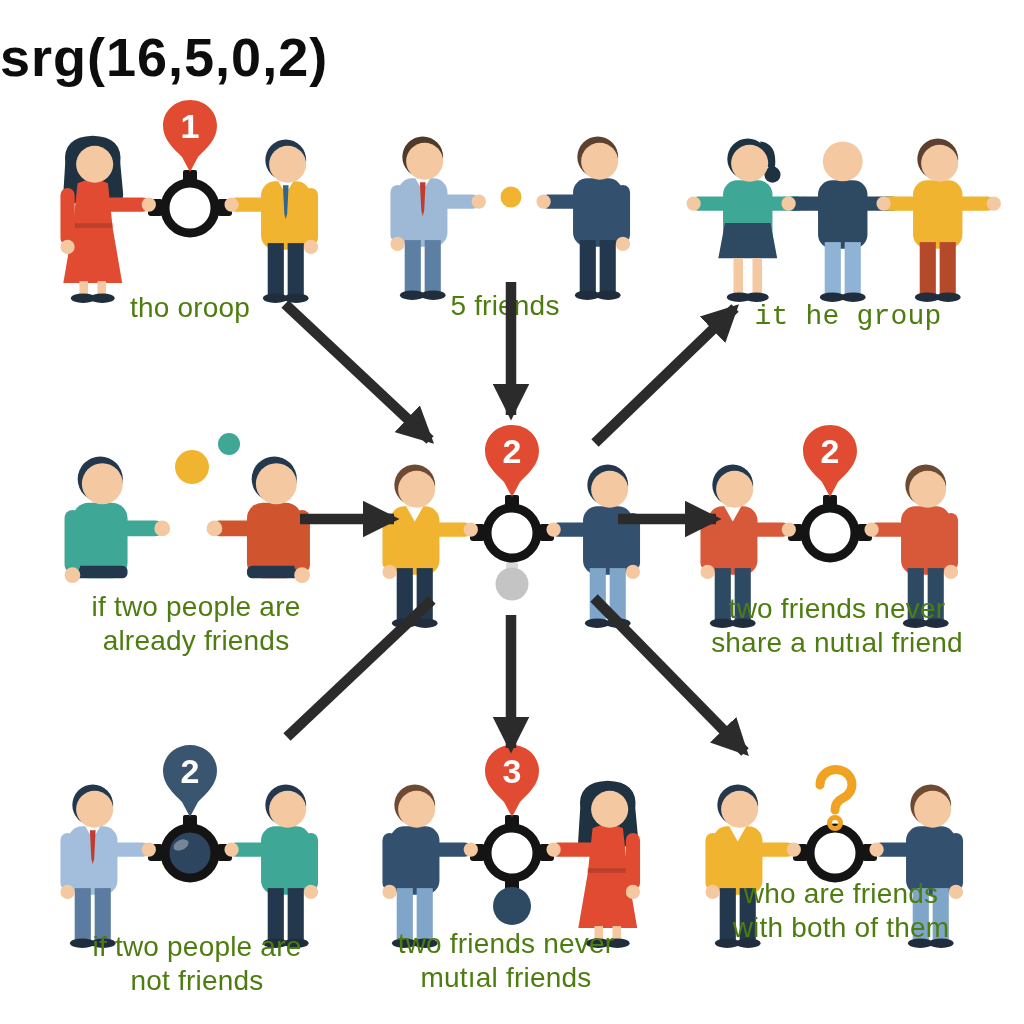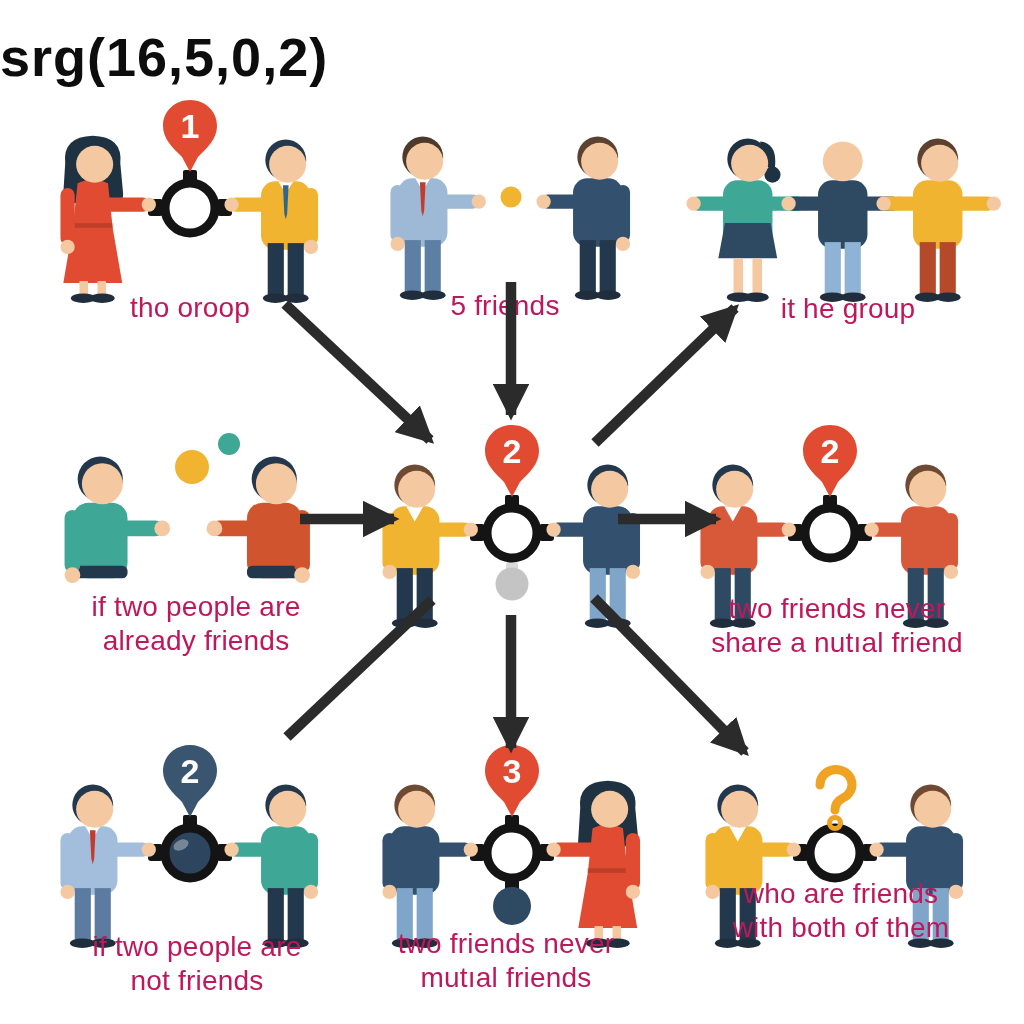--- a/index.html
+++ b/index.html
@@ -2,21 +2,21 @@
 <html><head>
 <meta charset="utf-8">
 <style>
   html,body{margin:0;padding:0;background:#ffffff;}
   .page{position:relative;width:1024px;height:1024px;background:#ffffff;
         font-family:"Liberation Sans",sans-serif;overflow:hidden;}
   .title{position:absolute;left:0;right:0;top:26px;margin:0;
          font-size:54px;font-weight:bold;color:#0d0d0d;letter-spacing:1px;}
   svg.cell{position:absolute;overflow:visible;}
   .cap{position:absolute;text-align:center;font-size:28px;line-height:1.2;
-       color:#be185d;letter-spacing:.2px;}
+       color:#4d7c0f;letter-spacing:.2px;}
   svg.overlay{position:absolute;left:0;top:0;pointer-events:none;}
 </style>
 </head>
 <body>
 
 <div class="page">
   <h1 class="title">srg(16,5,0,2)</h1>
   <div id="cells">
       <svg class="cell" width="320" height="235" viewBox="0 0 320 235" style="left: 30px; top: 100px;">
         <g>
@@ -126,21 +126,21 @@
           <rect x="47" y="118" width="17" height="55" fill="#b54a2a"></rect>
           <ellipse cx="34" cy="176" rx="13" ry="5" fill="#1f2d3d"></ellipse>
           <ellipse cx="56" cy="176" rx="13" ry="5" fill="#1f2d3d"></ellipse>
           <rect x="-15" y="70" width="120" height="15" rx="7.5" fill="#f0b431"></rect>
           <circle cx="-12" cy="77.5" r="7.5" fill="#f4c8a0"></circle>
           <circle cx="104" cy="77.5" r="7.5" fill="#f4c8a0"></circle>
           <circle cx="45" cy="30.5" r="21.5" fill="#5d4130"></circle>
           <circle cx="47" cy="35" r="19.5" fill="#f4c8a0"></circle>
         </g>
       </svg>
-      <div class="cap" style="left: 688px; top: 292px; width: 320px;">it he group</div>
+      <div class="cap" style="left: 688px; top: 300px; width: 320px; font-family: Liberation Mono, monospace;">it he group</div>
       <svg class="cell" width="320" height="235" viewBox="0 0 320 235" style="left: 25px; top: 425px;">
         <circle cx="167" cy="42" r="17" fill="#f0b431"></circle>
         <circle cx="204" cy="19" r="11" fill="#3fa796"></circle>
         <g transform="translate(28,22) scale(1.05)">
           <rect x="19" y="53" width="52" height="72" rx="15" fill="#3fa796"></rect>
           <rect x="19" y="113" width="52" height="12" rx="5" fill="#24384d"></rect>
           <rect x="56" y="70" width="49" height="15" rx="7.5" fill="#3fa796"></rect>
           <circle cx="104" cy="77.5" r="7.5" fill="#f4c8a0"></circle>
           <rect x="11" y="60" width="15" height="60" rx="7.5" fill="#3fa796"></rect>
           <circle cx="18.5" cy="122" r="7.5" fill="#f4c8a0"></circle>

